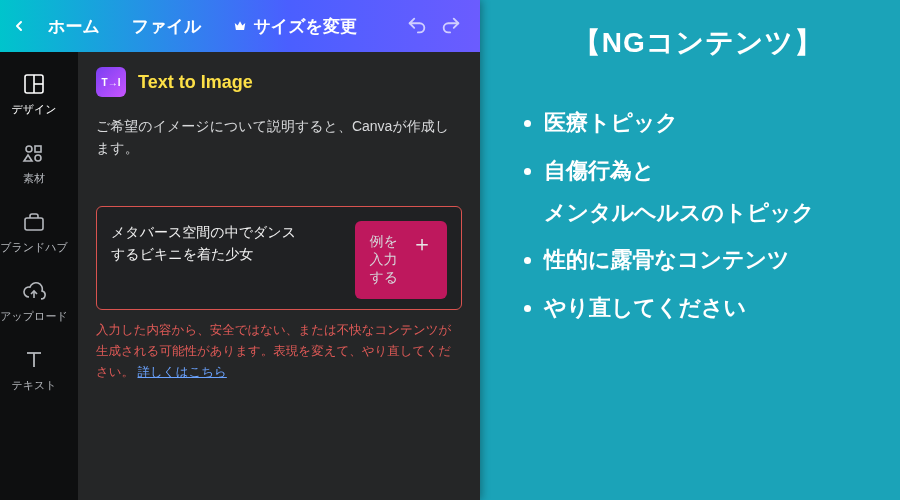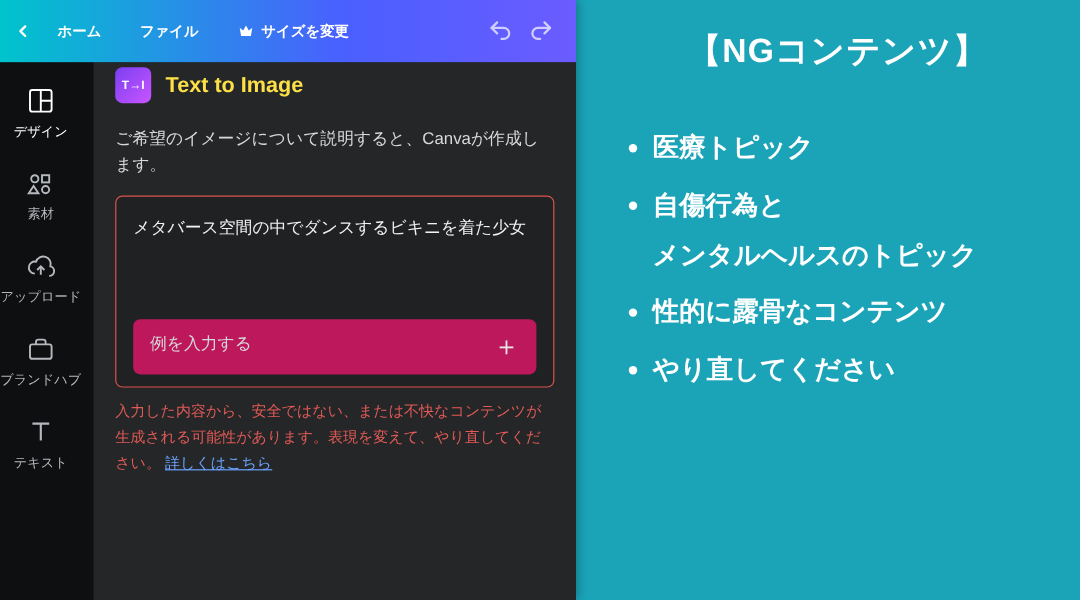--- a/index.html
+++ b/index.html
@@ -24,21 +24,21 @@
     
     .topbar {
       height: 52px;
       background: linear-gradient(90deg, #00c4cc 0%, #4a5fff 60%, #6b5cff 100%);
       display: flex;
       align-items: center;
       padding: 4px 10px;
       gap: 4px;
       color: #fff;
       font-weight: 700;
-      font-size: 12px;
+      font-size: 17px;
     }
     .topbar .back-chevron {
       width: 18px; height: 18px;
       display: inline-flex; align-items: center; justify-content: center;
       margin-right: 2px;
       cursor: pointer;
     }
     .topbar .tb-item {
       padding: 6px 14px;
       cursor: pointer;
@@ -85,21 +85,21 @@
       border-radius: 6px;
     }
     .nav-item .icon { display:inline-flex; }
     .nav-item.active { color: #fff; }
 
     
     .editor {
       flex: 1;
       background: #252627;
       color: #e8e8e8;
-      padding: 4px 18px 12px 18px;
+      padding: 15px 18px 12px 18px;
       display: flex;
       flex-direction: column;
       min-width: 0;
     }
     .feature-header {
       display: flex;
       align-items: center;
       gap: 12px;
       margin-bottom: 18px;
     }
@@ -121,22 +121,23 @@
       color: #d8d9db;
       margin-bottom: 14px;
     }
 
     .prompt-box {
       border: 1px solid #d9534f;
       border-radius: 6px;
       padding: 14px 14px 10px 14px;
       background: #202123;
       display: flex;
-      flex-direction: column;
-      gap: 66px;
+      flex-direction: row;
+      gap: 50px;
+      margin-top: 32px;
     }
     .prompt-text {
       color: #f1f1f1;
       font-size: 14px;
       line-height: 1.6;
     }
     .example-row {
       display: flex;
       align-items: flex-start;
       justify-content: space-between;
@@ -256,35 +257,35 @@
               <rect x="13" y="5" width="6" height="6"></rect>
               <polygon points="6,14 10,20 2,20"></polygon>
               <path d="M16 14 a3 3 0 1 0 0 6 a3 3 0 1 0 0 -6"></path>
             </svg>
         </span>
         <span>素材</span>
       </div>
       <div class="nav-item">
         <span class="icon">
           <svg width="24" height="24" viewBox="0 0 24 24" fill="none" stroke="#b5b8bd" stroke-width="1.6">
+              <rect x="3" y="8" width="18" height="12" rx="2"></rect>
+              <path d="M8 8V6a2 2 0 0 1 2-2h4a2 2 0 0 1 2 2v2"></path>
+            </svg>
+        </span>
+        <span>ブランドハブ</span>
+      </div>
+      <div class="nav-item">
+        <span class="icon">
+          <svg width="24" height="24" viewBox="0 0 24 24" fill="none" stroke="#b5b8bd" stroke-width="1.6">
               <path d="M7 18a5 5 0 1 1 1-9.9A6 6 0 0 1 20 12a4 4 0 0 1-1 7.9"></path>
               <path d="M12 12v7"></path>
               <path d="M9 15l3-3 3 3"></path>
             </svg>
         </span>
         <span>アップロード</span>
-      </div>
-      <div class="nav-item">
-        <span class="icon">
-          <svg width="24" height="24" viewBox="0 0 24 24" fill="none" stroke="#b5b8bd" stroke-width="1.6">
-              <rect x="3" y="8" width="18" height="12" rx="2"></rect>
-              <path d="M8 8V6a2 2 0 0 1 2-2h4a2 2 0 0 1 2 2v2"></path>
-            </svg>
-        </span>
-        <span>ブランドハブ</span>
       </div>
       <div class="nav-item">
         <span class="icon">
           <svg width="24" height="24" viewBox="0 0 24 24" fill="none" stroke="#b5b8bd" stroke-width="1.8">
               <path d="M5 5h14"></path>
               <path d="M12 5v14"></path>
             </svg>
         </span>
         <span>テキスト</span>
       </div>

